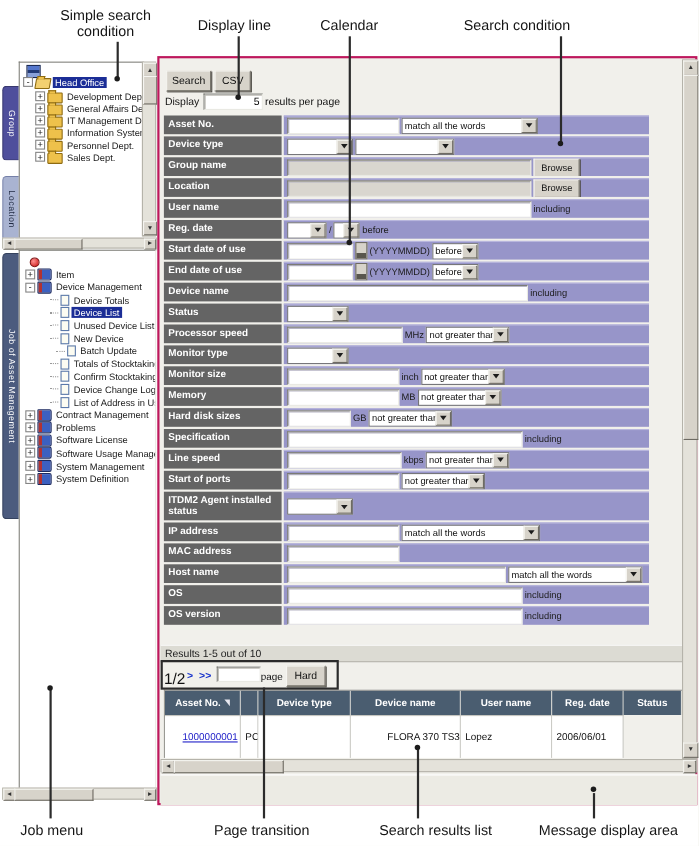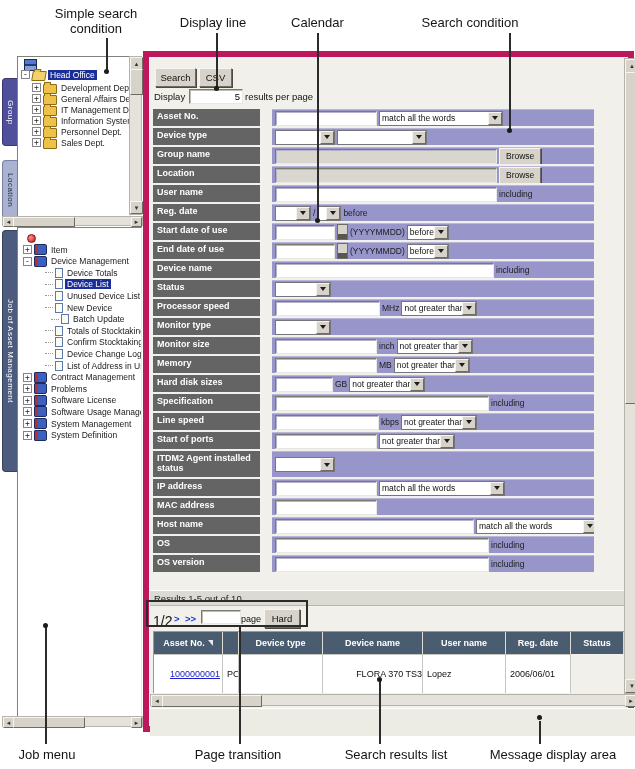--- a/index.html
+++ b/index.html
@@ -37,28 +37,28 @@
   .conn{width:8px;border-top:1px dotted #999;flex:none}
   .i-folder,.i-folder-open{width:12px;height:8px;background:#eec14b;border:1px solid #8e6b12;border-radius:1px;position:relative;flex:none;margin-top:2px}
   .i-folder::before,.i-folder-open::before{content:"";position:absolute;top:-3px;left:0;width:5px;height:2px;background:#eec14b;border:1px solid #8e6b12;border-bottom:none}
   .i-folder-open{background:#f3d070;transform:skewX(-10deg)}
   .i-book{width:11px;height:9px;background:linear-gradient(90deg,#b23232 0 3px,#3c60c0 3px);border:1px solid #1c2a60;border-radius:1px 2px 2px 1px;flex:none}
   .i-page{width:8px;height:10px;background:#fcfcf2;border:1px solid #5b79aa;box-sizing:border-box;flex:none}
   .i-net{width:11px;height:10px;background:linear-gradient(180deg,#5577cc 0 4px,#223a77 4px 6px,#88a0d8 6px);border:1px solid #1b2a55;flex:none}
   .i-reddot{width:7px;height:7px;border-radius:50%;background:radial-gradient(circle at 35% 35%,#ff9090,#c81212);border:1px solid #7d1010}
 
   
-  #right-panel{position:absolute;left:143px;top:51px;width:491px;height:681px;background:#f1f0eb;border:6px solid #be185d;box-sizing:border-box}
+  #right-panel{position:absolute;left:143px;top:51px;width:491px;height:681px;background:#f1f0eb;border:2px solid #be185d;box-sizing:border-box}
 
   #form-rows{position:absolute;left:4px;top:52px;width:441px}
   .f-row{display:flex;margin-bottom:2px;height:17px}
   .f-row.tall{height:26px}
   .f-label{width:107px;flex:none;background:#646464;color:#fff;font-size:9px;font-weight:bold;
            padding:2px 0 0 4px;box-sizing:border-box;line-height:10px;overflow:hidden}
-  .f-value{flex:1;background:#9795c9;margin-left:12px;display:flex;align-items:center;gap:2px;padding-left:3px;overflow:hidden;
+  .f-value{flex:1;background:#9795c9;margin-left:2px;display:flex;align-items:center;gap:2px;padding-left:3px;overflow:hidden;
            border-top:1px solid #b8b6dd}
   .f-text{font-size:8.5px;color:#1c1c1c;white-space:nowrap}
   .ctl-input{height:13px;flex:none;background:#fff;border:1px solid;border-color:#7b7b75 #e9e9e3 #e9e9e3 #7b7b75;box-shadow:inset 1px 1px 0 #b5b3c4}
   .ctl-input.dis{background:#d9d6cf}
   .ctl-select{height:15px;flex:none;display:inline-flex;align-items:stretch;background:#fff;border:1px solid #76767a;box-sizing:border-box}
   .ctl-select .val{flex:1;font-size:8.5px;line-height:13px;padding:0 2px;white-space:nowrap;overflow:hidden;color:#111}
   .ctl-select .dbtn{width:12px;flex:none;background:#d7d3ca;border:1px solid;border-color:#f6f5f1 #6e6b63 #6e6b63 #f6f5f1;
         display:flex;align-items:center;justify-content:center}
   .ctl-select .dbtn::after{content:"";border-left:3px solid transparent;border-right:3px solid transparent;border-top:4px solid #1c1c1c}
   .ctl-btn{height:15px;padding:0 6px;flex:none;display:inline-flex;align-items:center;font-size:8.5px;color:#111;

